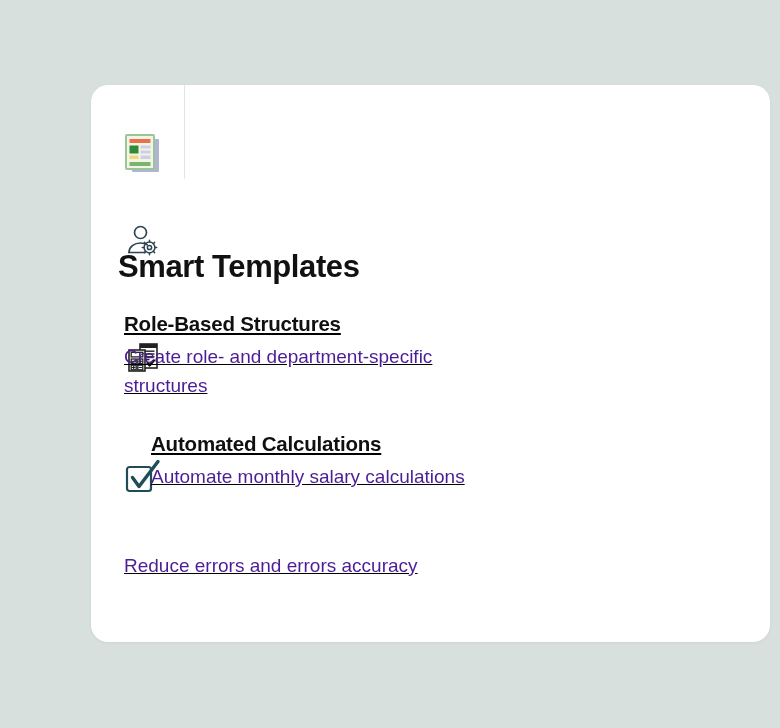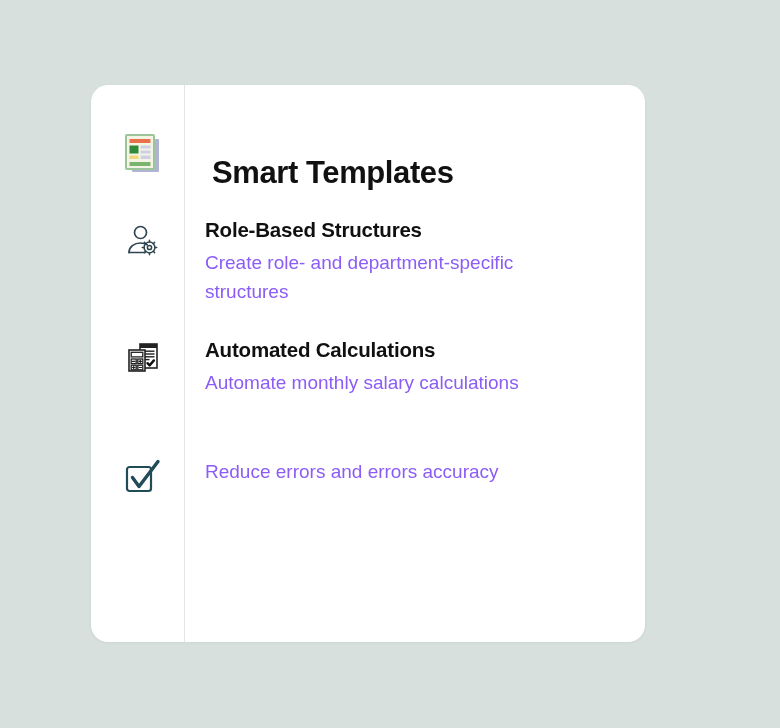--- a/index.html
+++ b/index.html
@@ -17,28 +17,28 @@
   .stage {
     position: relative;
     width: 780px;
     height: 728px;
   }
 
   .card {
     position: absolute;
     left: 91px;
     top: 85px;
-    width: 554px;
+    width: 679px;
     height: 557px;
     background: #ffffff;
     border-radius: 17px;
     box-shadow: 0 1px 3px rgba(40, 60, 55, 0.06);
     overflow: hidden;
     display: flex;
-    flex-direction: row;
+    flex-direction: column;
   }
 
   .icon-rail {
     position: relative;
     width: 94px;
     flex: 0 0 94px;
     border-right: 1px solid #e2e5e4;
     box-sizing: border-box;
   }
 
@@ -72,39 +72,40 @@
     font-size: 31px;
     font-weight: 700;
     color: #111111;
     letter-spacing: -0.4px;
     line-height: 38px;
     white-space: nowrap;
   }
 
   .feature {
     position: absolute;
-    left: 20px;
+    left: 33px;
     width: 440px;
+    text-decoration: underline;
   }
   .feature.f1 { top: 132px; }
-  .feature.f2 { top: 252px; }
+  .feature.f2 { top: 252px; margin-left: 27px; }
   .feature.f3 { top: 372px; }
 
   .feature-title {
     font-size: 20.5px;
     font-weight: 700;
     color: #101010;
     letter-spacing: -0.2px;
     line-height: 26px;
     margin: 0 0 5px 0;
   }
   .feature-desc {
     font-size: 19px;
     font-weight: 400;
-    color: #8b5cf6;
+    color: #4c1d95;
     line-height: 29px;
     margin: 0;
     max-width: 392px;
   }
 </style>
 </head>
 <body>
 
 <div class="stage">
 

